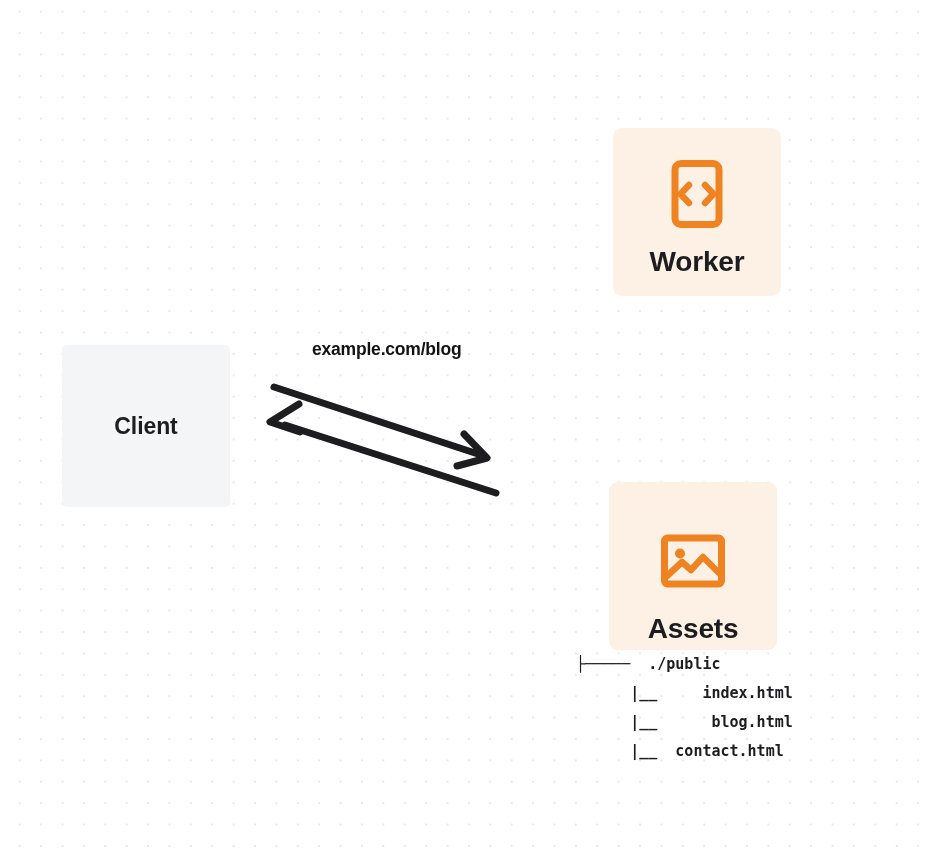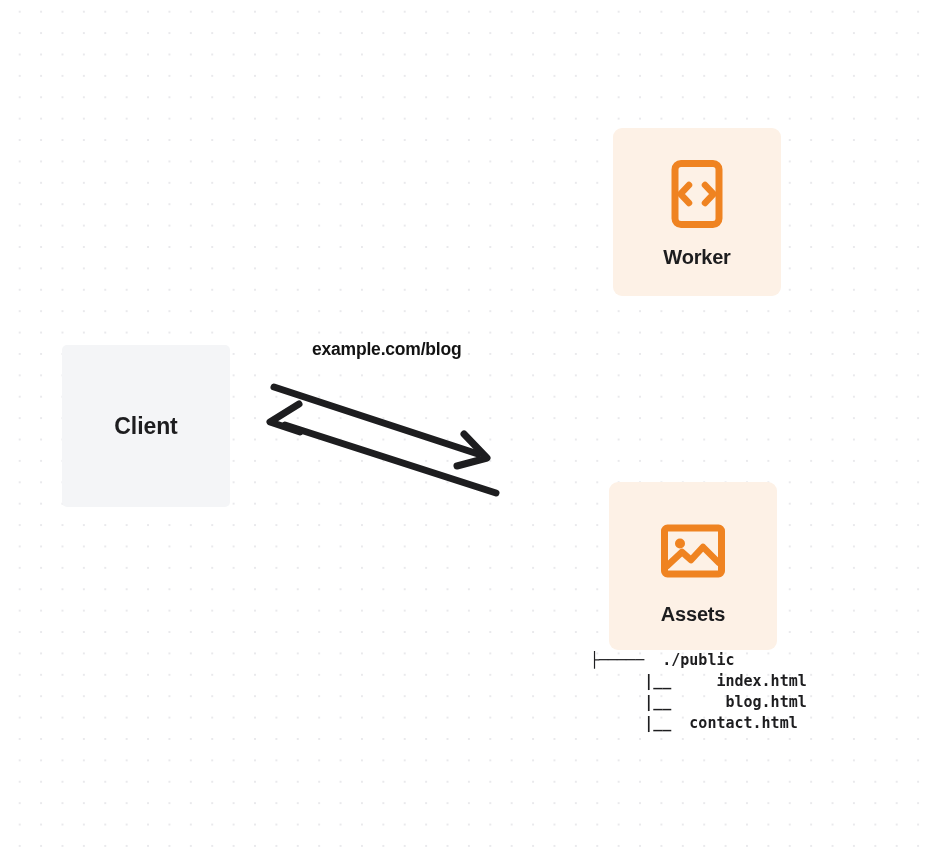--- a/index.html
+++ b/index.html
@@ -108,44 +108,44 @@
     left: 613px;
     top: 128px;
     height: 168px;
     padding-top: 31px;
     box-sizing: border-box;
   }
   #assets-card {
     left: 609px;
     top: 482px;
     height: 168px;
-    padding-top: 34px;
+    padding-top: 44px;
     box-sizing: border-box;
   }
   .service-card .card-icon {
     display: block;
     line-height: 0;
   }
   .service-card .card-label {
     margin-top: 17px;
-    font-size: 20px;
+    font-size: 28px;
     font-weight: 700;
     color: #1d1d1f;
     letter-spacing: -0.2px;
   }
 
   
   #assets-tree {
     position: absolute;
-    left: 590px;
+    left: 576px;
     top: 650px;
     font-family: "DejaVu Sans Mono", "Liberation Mono", monospace;
     font-size: 15px;
     font-weight: 700;
-    line-height: 21px;
+    line-height: 29px;
     color: #1d1d1f;
     white-space: pre;
     letter-spacing: 0px;
   }
 </style>
 </head>
 <body>
 
 <div id="canvas">
 

